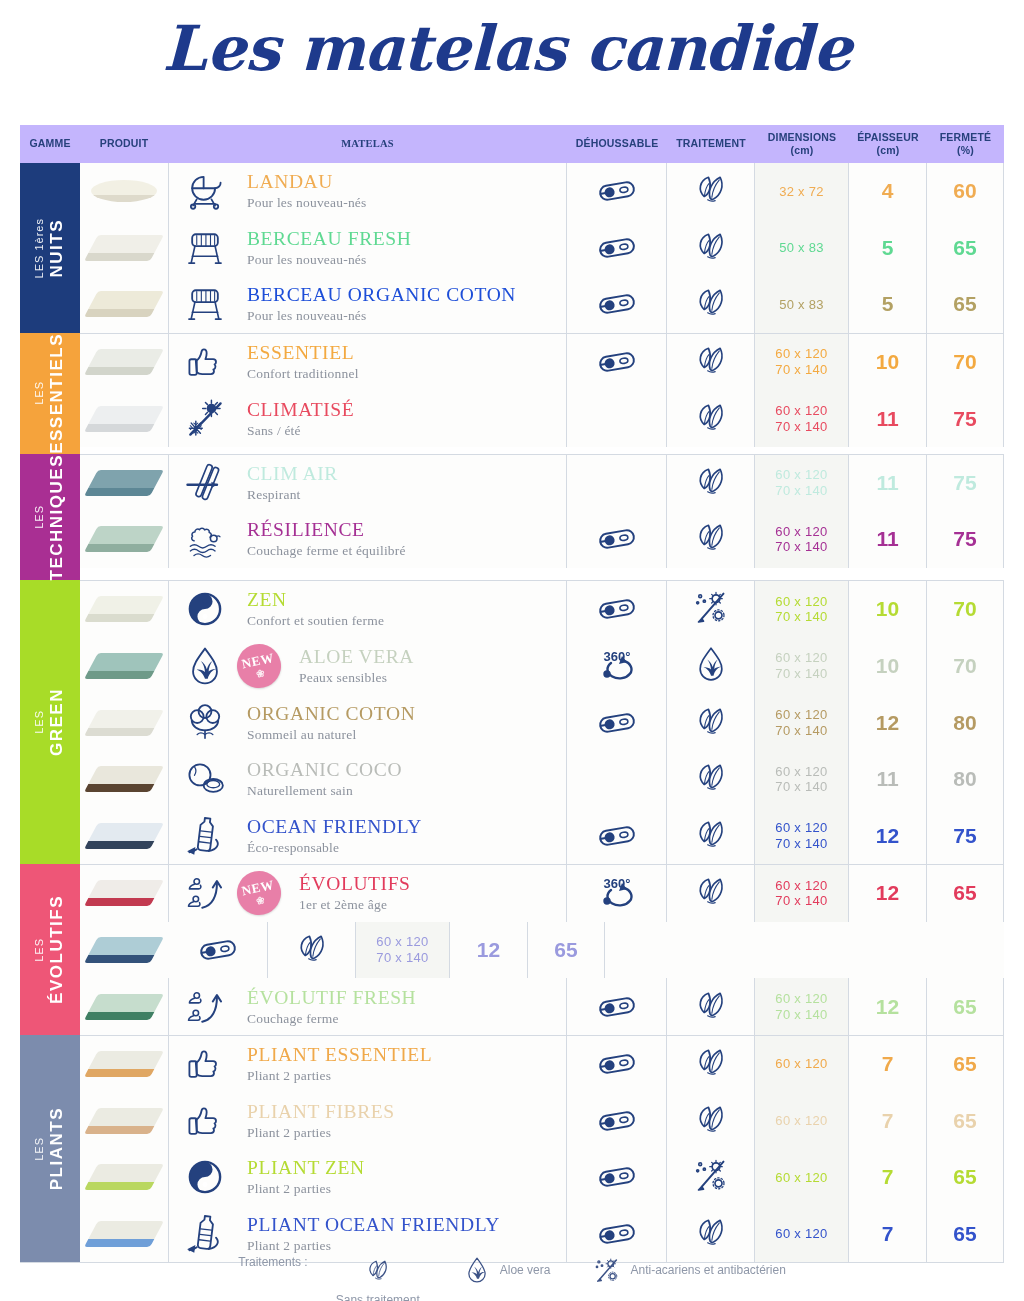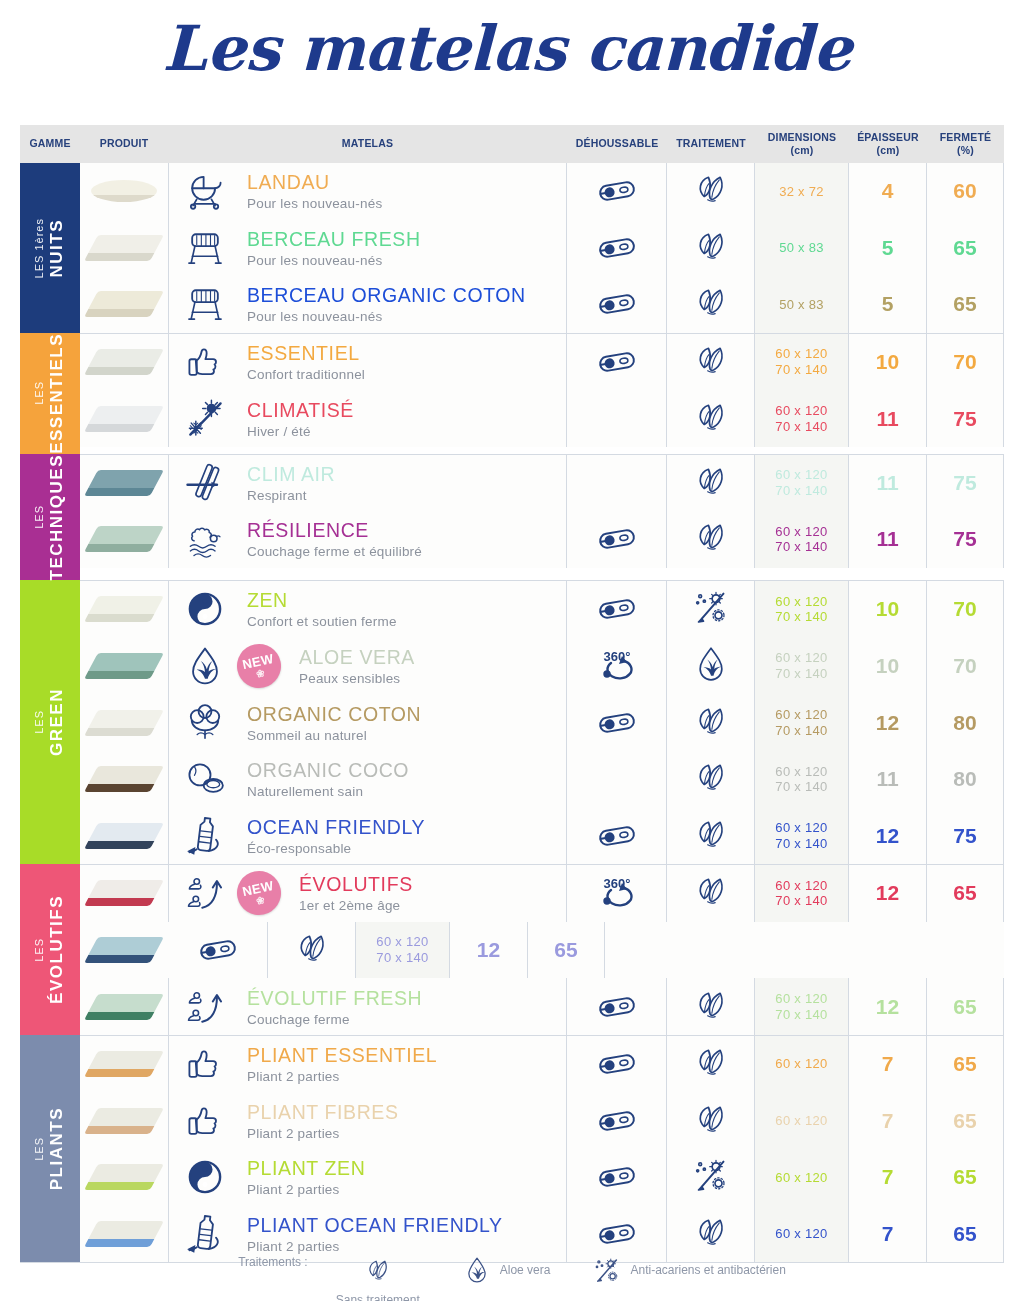--- a/index.html
+++ b/index.html
@@ -9,23 +9,23 @@
     font-family:"Liberation Sans", sans-serif;
   }
   .title {
     position:absolute; top:12px; left:0; width:100%; text-align:center;
     font-family:"DejaVu Serif", serif; font-style:italic; font-weight:bold;
     font-size:62px; color:#1e3a8c; letter-spacing:-1px; transform:skewX(-4deg);
   }
   .table { position:absolute; left:20px; top:125px; width:984px; }
 
   
-  .thead { display:flex; height:38px; background:#e5e5e5; align-items:center; }
+  .thead { display:flex; height:38px; background:#c4b5fd; align-items:center; }
   .th { color:#27417c; font-size:10.5px; font-weight:bold; text-align:center; line-height:1.25; letter-spacing:.2px; }
-  .c-gamme { width:60px; } .c-prod { width:88px; } .c-mat { width:399px; }
+  .c-gamme { width:60px; } .c-prod { width:88px; } .c-mat { width:399px;font-family:Liberation Serif, serif; }
   .c-deh { width:100px; } .c-tra { width:88px; } .c-dim { width:94px; }
   .c-epa { width:78px; } .c-fer { width:77px; }
   .thead .c-mat { text-align:center; }
 
   
   .tbody { border-bottom:1px solid #d4dae2; }
   .group { display:flex; }
   .sidebar { width:60px; display:flex; align-items:center; justify-content:center; }
   .vlabel { display:flex; flex-direction:row; align-items:center; justify-content:center; gap:2px; }
   .vl1, .vl2 { writing-mode:vertical-rl; transform:rotate(180deg); color:#fff; white-space:nowrap; }
@@ -325,21 +325,21 @@
                 <svg viewBox="0 0 48 48" fill="none" stroke="currentColor" stroke-linecap="round" stroke-linejoin="round" stroke-width="2">
                   <path d="M8 41 41 7" stroke-width="2.6"></path>
                   <circle cx="31" cy="12.5" r="5.2" fill="currentColor" stroke="none"></circle>
                   <path d="M31 3.5v3.4M31 18v3.4M21.5 12.5h3.4M37 12.5h3.4M24.5 6l2.3 2.3M35.2 16.7l2.3 2.3M37.5 6l-2.3 2.3M26.8 16.7 24.5 19" stroke-width="1.6"></path>
                   <path d="M14 26.5v15M7 34h14M9 28.5l10 11M19 28.5l-10 11" stroke-width="1.6"></path>
                   <path d="M11.8 28.5l2.2 2 2.2-2M11.8 39.5l2.2-2 2.2 2M8 31.3l2 2.1-2 2.1M20 31.3l-2 2.1 2 2.1" stroke-width="1.1"></path>
                 </svg>
               </span>
               <div class="mtext">
                 <div class="mname" style="color: rgb(232, 74, 95);">CLIMATISÉ</div>
-                <div class="mdesc">Hiver / été</div>
+                <div class="mdesc">Sans / été</div>
               </div>
             </div>
             <div class="cell c-deh"></div>
             <div class="cell c-tra">
               <span class="ticon"><svg viewBox="0 0 48 48" fill="none" stroke="currentColor" stroke-linecap="round" stroke-linejoin="round" stroke-width="2">
                   <path d="M16 33C8 26 10 14 21 10c4 9 2 19-5 23z"></path>
                   <path d="M16 33c1-8 3-13 6-16" stroke-width="1.3"></path>
                   <path d="M23 35c-3-9 2-20 12-25 5 10 1 21-8 26-1.4.7-3 .3-4-1z"></path>
                   <path d="M25 34c1-9 4-15 9-21" stroke-width="1.3"></path>
                   <path d="M20 37c3 2 6 2 9 1" stroke-width="1.5"></path>

